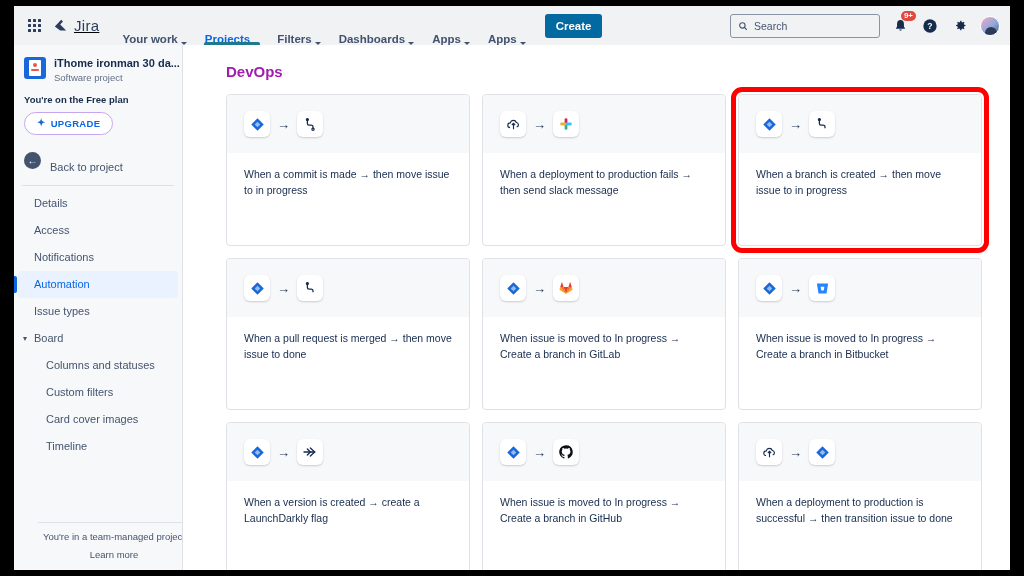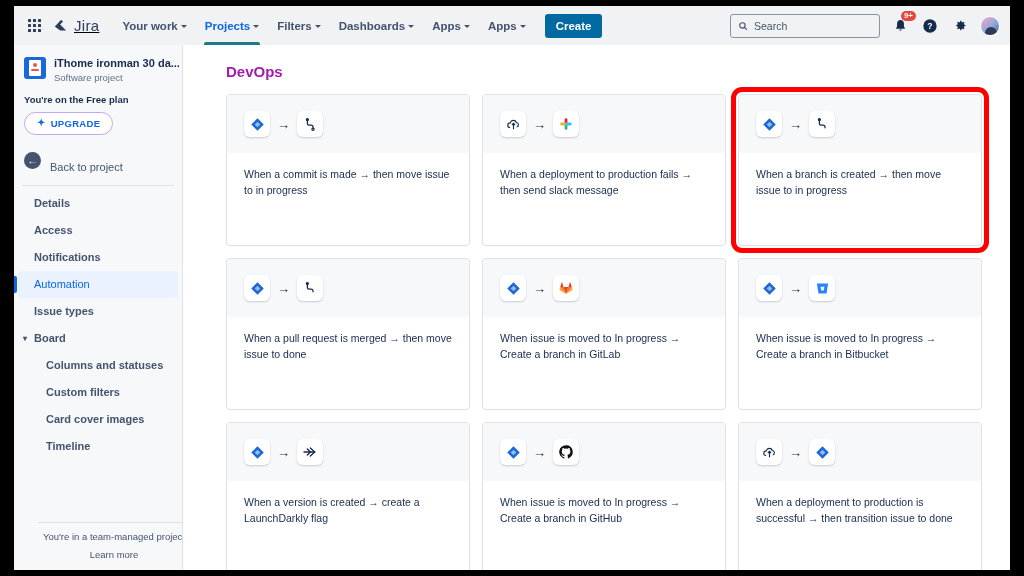--- a/index.html
+++ b/index.html
@@ -31,21 +31,21 @@
     border-radius: 3px; cursor: pointer;
   }
   .grid9 { display: grid; grid-template-columns: repeat(3, 3px); grid-template-rows: repeat(3,3px); gap: 2px; }
   .grid9 i { display:block; width:3px; height:3px; background:#2c3e5d; border-radius:0.5px;}
   .brand { display: flex; align-items: flex-end; gap: 5px; margin-left: 6px; cursor: pointer; text-decoration: underline;}
   .brand-mark { width: 17px; height: 17px; position: relative; }
   .brand-text { font-size: 15px; color: #2c3e5d; letter-spacing: 0.3px; font-weight: 400;}
   .navitems { display: flex; align-items: center; margin-left: 14px; height: 39px; }
   .navitem {
     position: relative;
-    display: flex; align-items: center; gap: 3px;
+    display: flex; align-items: flex-end; gap: 3px;
     padding: 0 9px; height: 39px;
     font-size: 11.5px; color: #42526E; font-weight: 600;
     cursor: pointer; white-space: nowrap;
   }
   .navitem.active { color: #0c66e4; }
   .navitem.active::after {
     content:""; position:absolute; left:8px; right:8px; bottom:0; height:3px;
     background:#1d7a8c; border-radius:2px 2px 0 0;
   }
   .caret { width: 0; height: 0; border-left: 3px solid transparent; border-right: 3px solid transparent; border-top: 3.5px solid #42526E; margin-top:2px;}
@@ -118,21 +118,21 @@
     display:flex; align-items:center; justify-content:center;
     color:#fff; font-size: 10px; line-height: 1;
   }
   .back-label { font-size: 11px; color: #44546F; font-weight: 500; margin-top: 12px;}
   .divider { height:1px; background:#DFE1E6; margin: 0 8px;}
   .menu { padding-top: 4px; }
   .menu-item {
     position: relative;
     display: flex; align-items: center;
     height: 27px; padding-left: 16px; margin: 0 4px;
-    font-size: 11px; color: #44546F; border-radius: 3px; cursor: pointer; font-weight: bold;
+    font-size: 11px; color: #44546F; border-radius: 3px; cursor: pointer;
   }
   .menu-item.indent { padding-left: 28px; }
   .menu-item.selected { background: #E9F2FE; color: #0C66E4; font-weight: 500;}
   .menu-item.selected::before {
     content:""; position:absolute; left:-4px; top:5px; width:3px; height:17px;
     background:#0C66E4; border-radius: 0 2px 2px 0;
   }
   .menu-item .twisty { position:absolute; left:5px; font-size:8px; color:#44546F;}
   .side-footer { position:absolute; left:16px; bottom:0; width:168px; padding: 8px 6px 10px 6px; background:#F7F8F9; }
   .side-footer .d { height:1px; background:#DFE1E6; margin: 0 2px 8px 2px;}

